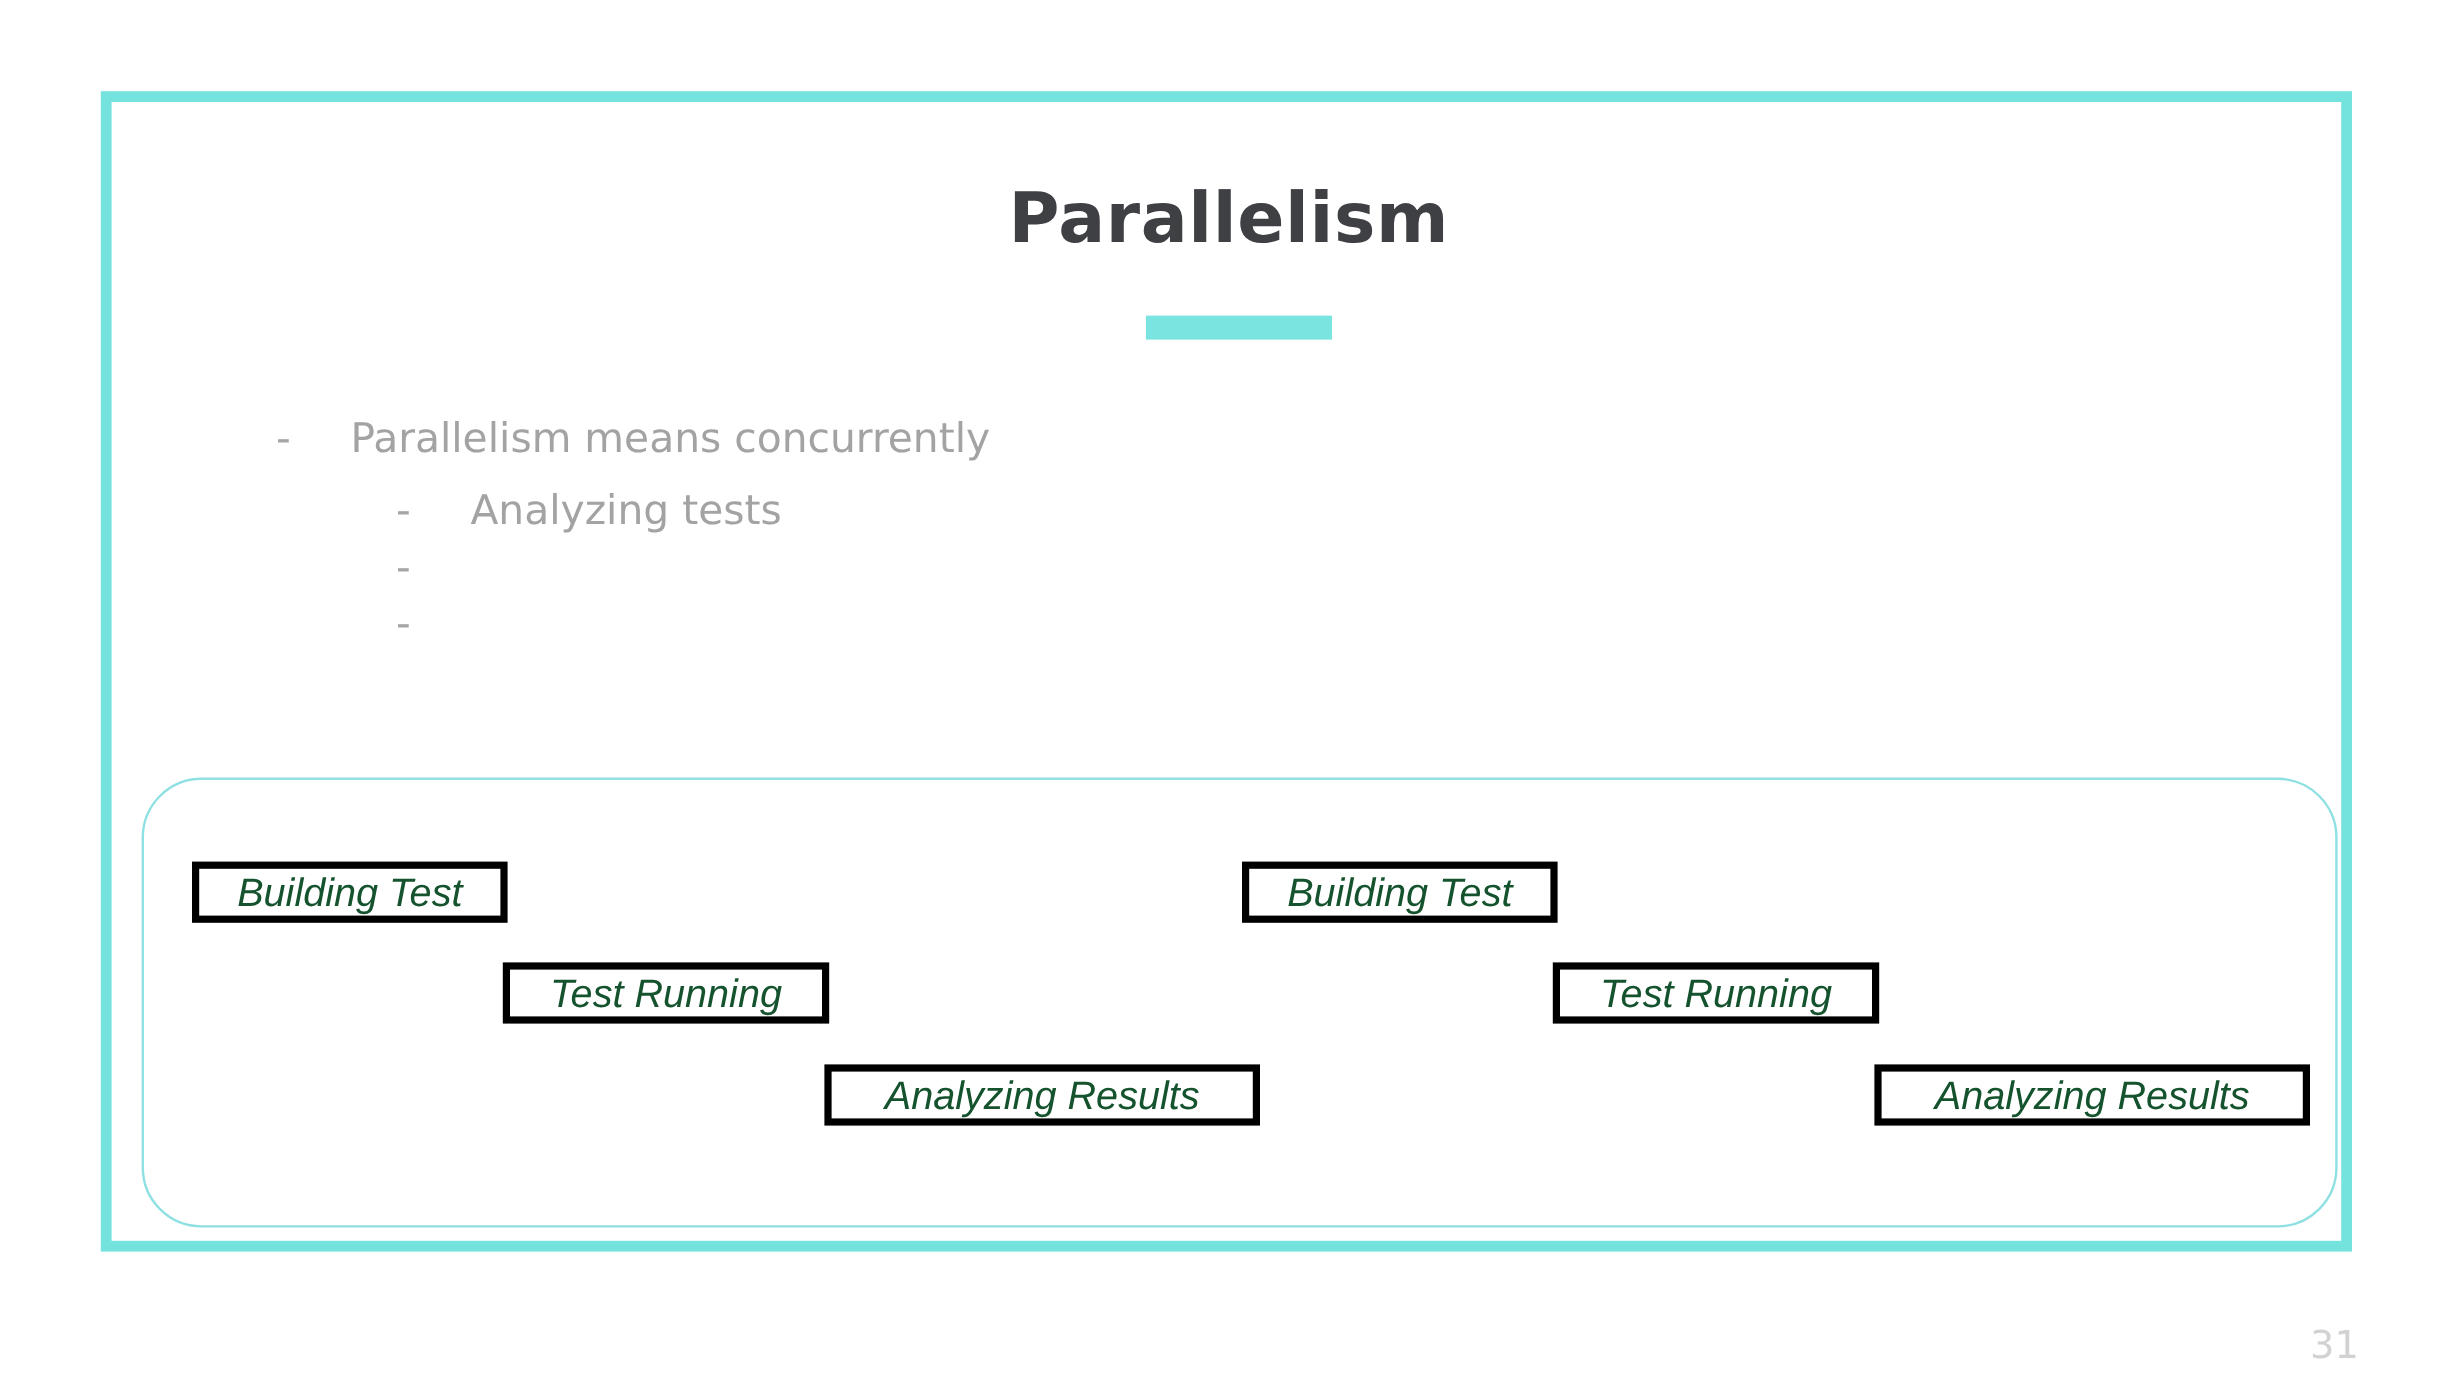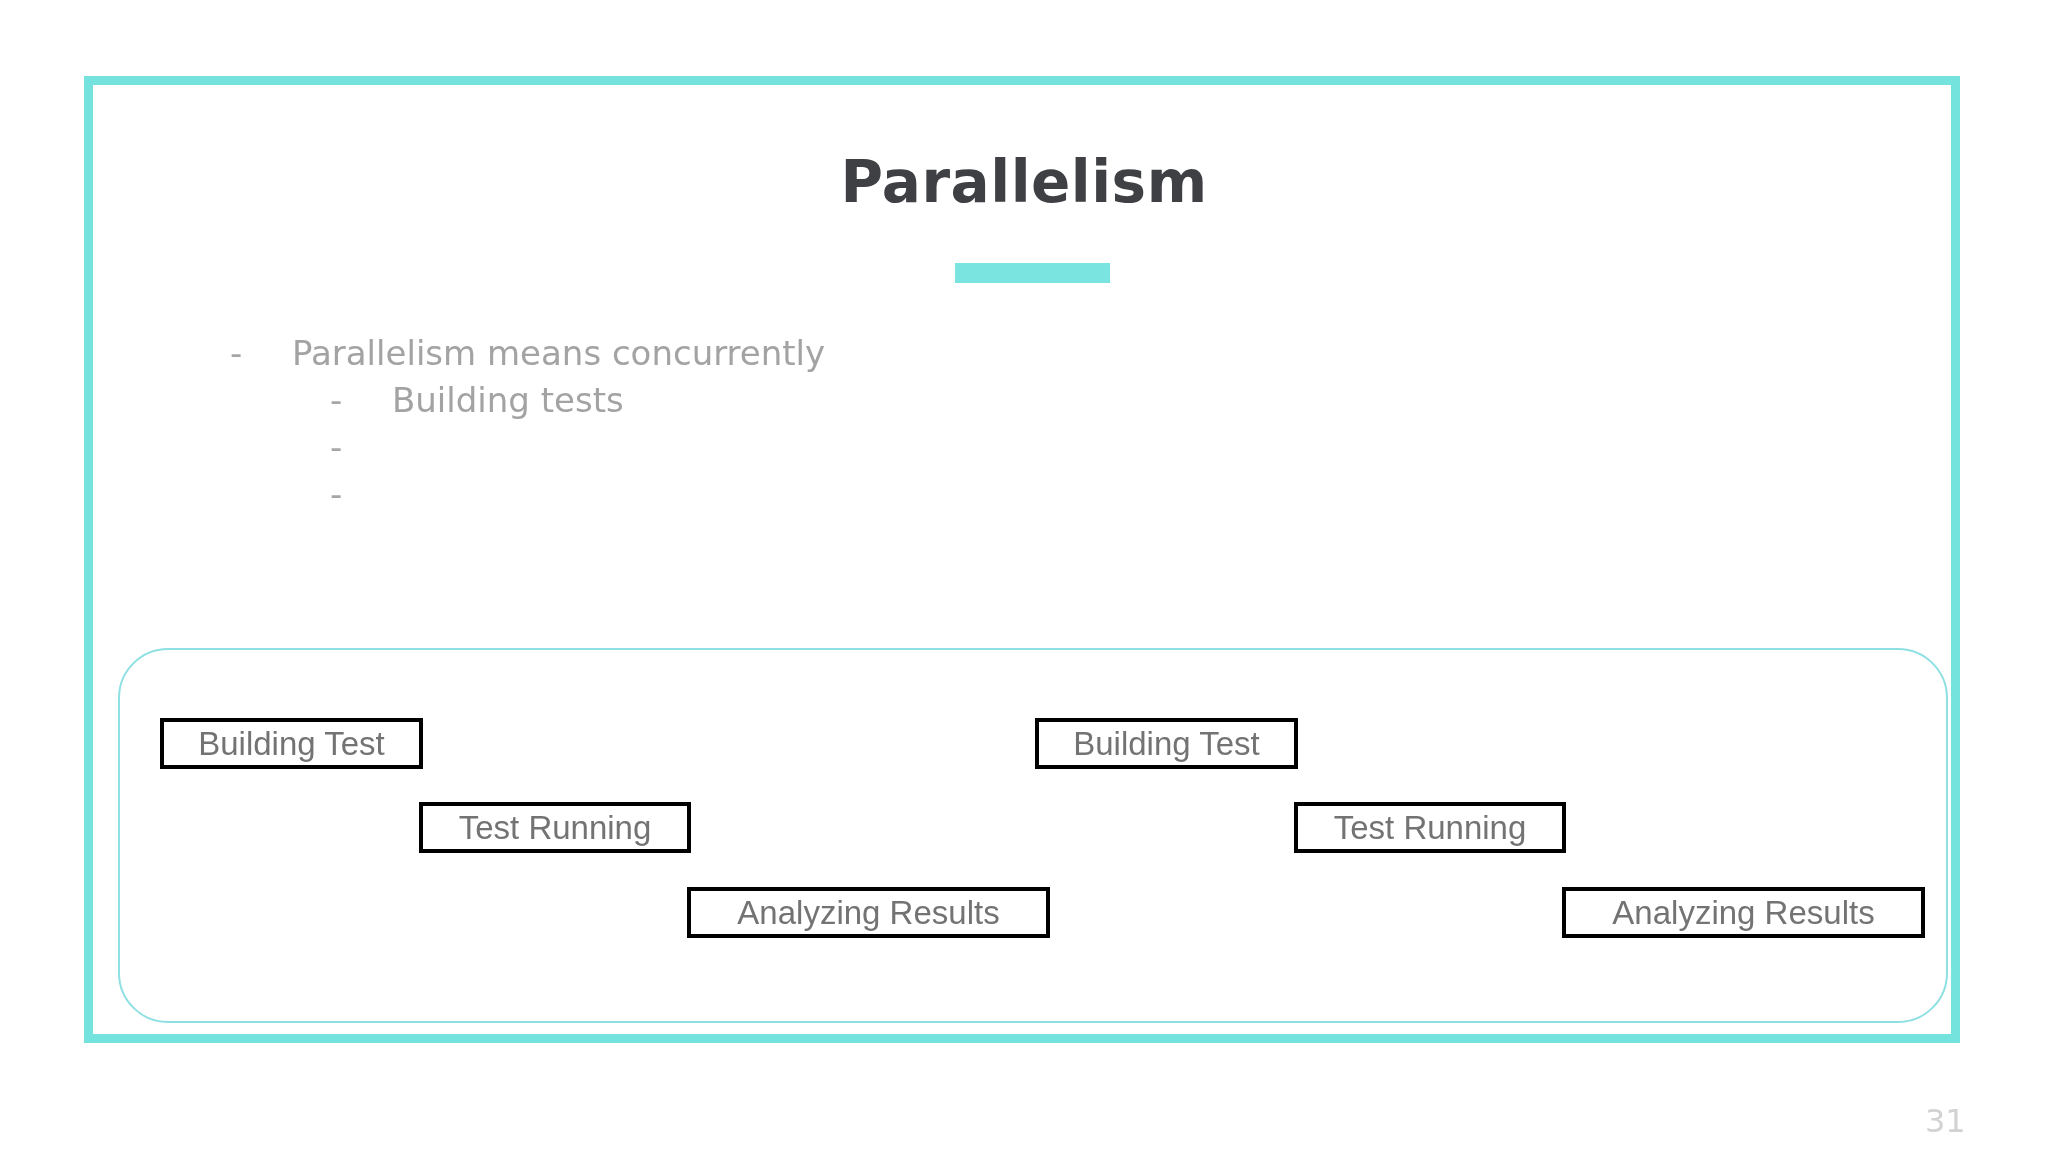--- a/index.html
+++ b/index.html
@@ -75,49 +75,51 @@
   }
   .bullet-l1 { margin-left: 0px; }
   .bullet-l2 { margin-left: 100px; }
   .bullet-dash {
     width: 62px;
     flex: 0 0 62px;
     color: #a6a6a6;
   }
   .bullet-text {
     color: #a3a3a3;
+    margin-top: 13px;
   }
 
   
   #flow-container {
     position: absolute;
     left: 118px;
     top: 648px;
     width: 1830px;
     height: 375px;
     border: 2px solid #8fe0e2;
     border-radius: 50px;
     box-sizing: border-box;
     background: transparent;
   }
 
   
   .proc-box {
     position: absolute;
     box-sizing: border-box;
-    border: 4px solid #000000;
+    border: 6px solid #000000;
     background: #ffffff;
-    color: #737373;
+    color: #14532d;
     font-family: "Liberation Sans", sans-serif;
     font-size: 33px;
     display: flex;
     align-items: center;
     justify-content: center;
     white-space: nowrap;
     z-index: 3;
+    font-style: italic;
   }
 
   
   #speech-bubble {
     position: absolute;
     left: 750px;
     top: 510px;
     width: 318px;
     height: 160px;
     z-index: 5;
@@ -161,21 +163,21 @@
 
   <div id="title-accent"></div>
 
   <div id="bullets">
     <div class="bullet-row bullet-l1">
       <span class="bullet-dash">-</span>
       <span class="bullet-text">Parallelism means concurrently</span>
     </div>
     <div class="bullet-row bullet-l2">
       <span class="bullet-dash">-</span>
-      <span class="bullet-text">Building tests</span>
+      <span class="bullet-text">Analyzing tests</span>
     </div>
     <div class="bullet-row bullet-l2">
       <span class="bullet-dash">-</span>
     </div>
     <div class="bullet-row bullet-l2">
       <span class="bullet-dash">-</span>
     </div>
   </div>
 
   <div id="flow-container"></div>

